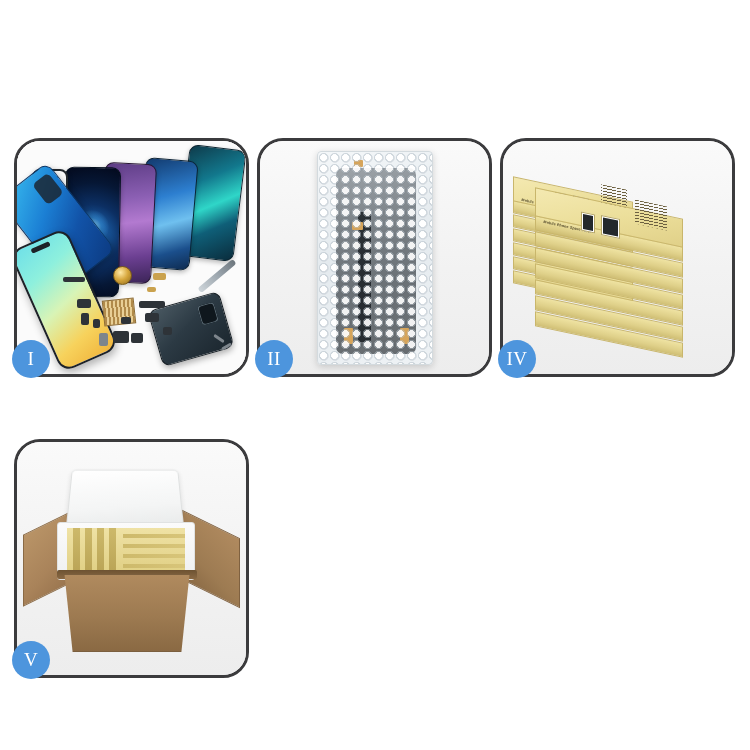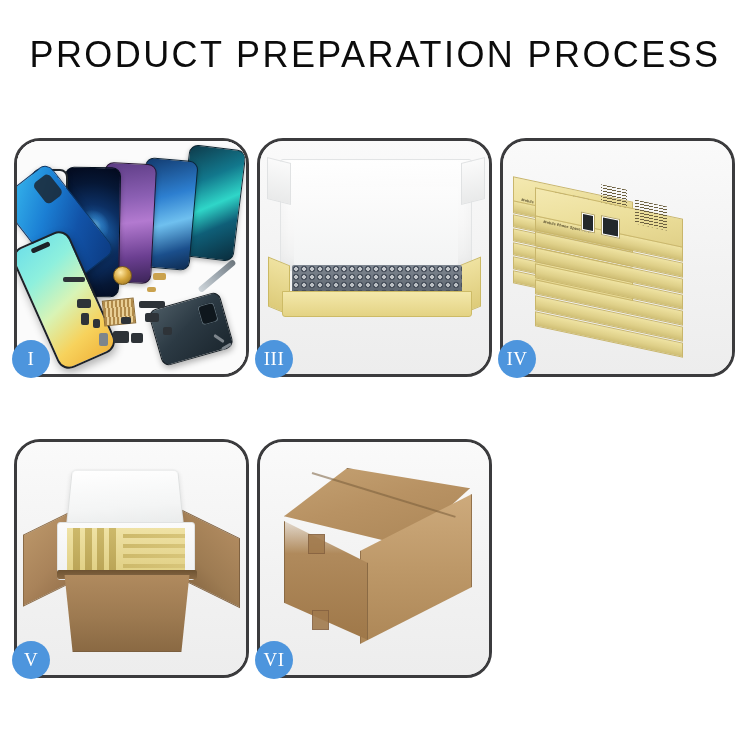--- a/index.html
+++ b/index.html
@@ -367,21 +367,20 @@
   }
   .p6-tape {
     position:absolute; width:17px; height:20px;
     background:#a17a4d; border:1px solid #866240; opacity:.9;
   }
 </style>
 </head>
 <body>
 
 <div class="header">
-  <div class="title">PRODUCT PREPARATION PROCESS</div>
 </div>
 
 <div class="grid">
 
   <div class="panel">
     <div class="panel-inner">
       <div class="scene">
         <div class="p1-bg"></div>
         <div class="ph ph-a"></div>
         <div class="ph ph-b"></div>
@@ -407,35 +406,37 @@
         <div class="sp" style="left:76px;top:178px;width:7px;height:9px;"></div>
         <div class="sp" style="left:104px;top:176px;width:10px;height:7px;"></div>
         <div class="sp" style="left:146px;top:186px;width:9px;height:8px;"></div>
         <div class="sp g" style="left:196px;top:196px;width:12px;height:3px;transform:rotate(35deg);"></div>
         <div class="sp g" style="left:204px;top:204px;width:11px;height:3px;transform:rotate(-30deg);"></div>
       </div>
     </div>
     <div class="badge">I</div>
   </div>
 
-
   <div class="panel">
     <div class="panel-inner">
       <div class="scene">
-        <div class="p3-lid"></div>
-        <div class="p3-foam"></div>
-        <div class="p3-tray"></div>
-        <div class="p3-flapL"></div>
-        <div class="p3-flapR"></div>
-        <div class="p3-bubble"></div>
-        <div class="p3-front"></div>
+        <div class="p2-bag">
+          <div class="p2-lcd"></div>
+          <div class="p2-flex"></div>
+          <div class="p2-tape" style="left:36px;top:8px;width:9px;height:7px;"></div>
+          <div class="p2-tape" style="left:34px;top:70px;width:11px;height:8px;"></div>
+          <div class="p2-tape" style="left:26px;top:176px;width:9px;height:16px;"></div>
+          <div class="p2-tape" style="left:82px;top:176px;width:9px;height:16px;"></div>
+          <div class="p2-bub"></div>
+        </div>
       </div>
     </div>
-    <div class="badge">III</div>
+    <div class="badge">II</div>
   </div>
+
 
   <div class="panel">
     <div class="panel-inner">
       <div class="scene">
 
         <div class="stk stk-top" style="left:10px;top:48px;width:120px;height:26px;transform:skewY(12deg);"></div>
         <div class="stk stk-side" style="left:10px;top:72px;width:120px;height:13px;transform:skewY(12deg);"></div>
         <div class="stk stk-side" style="left:10px;top:86px;width:120px;height:13px;transform:skewY(12deg);"></div>
         <div class="stk stk-side" style="left:10px;top:100px;width:120px;height:13px;transform:skewY(12deg);"></div>
         <div class="stk stk-side" style="left:10px;top:114px;width:120px;height:13px;transform:skewY(12deg);"></div>
@@ -490,27 +491,14 @@
           <div class="slatH" style="top:26px;left:56px;width:62px;"></div>
           <div class="slatH" style="top:36px;left:56px;width:62px;"></div>
         </div>
         <div class="p5-rim"></div>
         <div class="p5-body"></div>
       </div>
     </div>
     <div class="badge">V</div>
   </div>
 
-  <div class="panel">
-    <div class="panel-inner">
-      <div class="scene">
-        <div class="p6-top"></div>
-        <div class="p6-right"></div>
-        <div class="p6-left"></div>
-        <div class="p6-seam"></div>
-        <div class="p6-tape" style="left:48px;top:92px;"></div>
-        <div class="p6-tape" style="left:52px;top:168px;"></div>
-      </div>
-    </div>
-    <div class="badge">VI</div>
-  </div>
 
 </div>
 
 </body></html>

